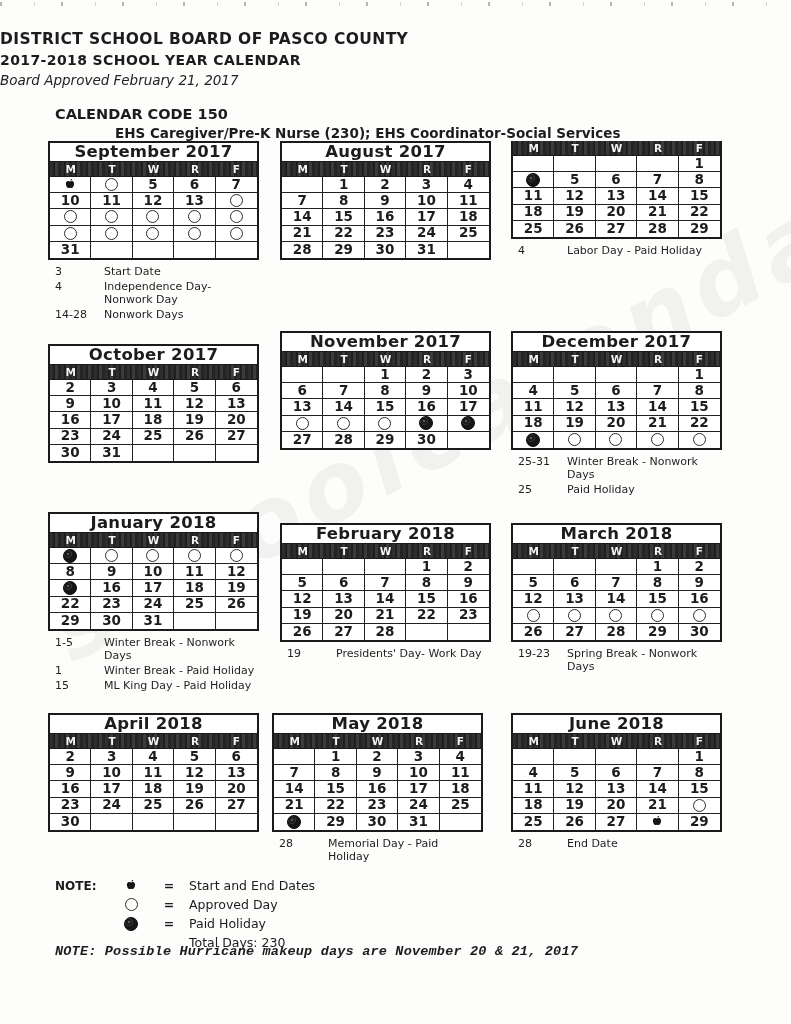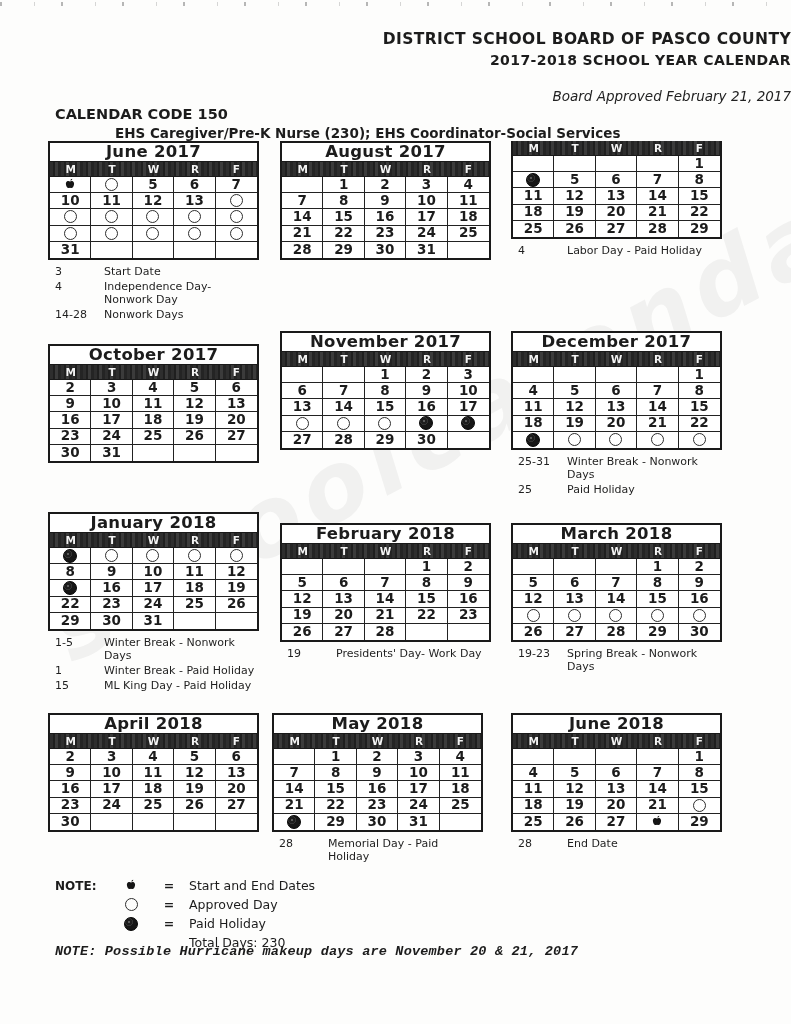--- a/index.html
+++ b/index.html
@@ -11,24 +11,24 @@
   .scan-marks{
     position:absolute;top:2px;left:0;right:0;height:4px;opacity:.55;
     background:repeating-linear-gradient(90deg,rgba(70,70,70,.7) 0 2px,transparent 2px 34px,rgba(110,110,110,.5) 34px 35px,transparent 35px 61px);
   }
   .watermark{
     position:absolute;top:585px;left:30px;width:900px;
     transform:rotate(-28deg);transform-origin:0 0;
     font-size:96px;font-weight:bold;font-style:italic;letter-spacing:8px;
     color:rgba(140,140,140,0.10);white-space:nowrap;pointer-events:none;
   }
-  .doc-header{position:absolute;top:30px;left:0;width:100%;text-align:right;}
+  .doc-header{position:absolute;top:30px;left:0;width:100%;text-align:left;}
   .doc-title1{font-size:15.5px;font-weight:bold;letter-spacing:.4px;}
   .doc-title2{font-size:14px;font-weight:bold;letter-spacing:.4px;margin-top:4px;}
-  .doc-approved{font-size:13.5px;font-style:italic;margin-top:20px;color:#222;}
+  .doc-approved{font-size:13.5px;font-style:italic;margin-top:4px;color:#222;}
   .code-line{position:absolute;left:55px;top:106px;font-size:14.5px;font-weight:bold;}
   .subtitle-line{position:absolute;left:115px;top:125px;font-size:13.5px;font-weight:bold;}
   .month{position:absolute;width:211px;}
   .m-title{
     border:2px solid #1a1a1a;border-bottom:1.5px solid #1a1a1a;box-sizing:border-box;
     height:21px;line-height:18px;text-align:center;
     font-size:16.5px;font-weight:bold;letter-spacing:.3px;background:#fff;
   }
   .m-days{
     display:flex;box-sizing:border-box;height:14px;
@@ -78,21 +78,21 @@
     <div class="doc-title1">DISTRICT SCHOOL BOARD OF PASCO COUNTY</div>
     <div class="doc-title2">2017-2018  SCHOOL YEAR CALENDAR</div>
     <div class="doc-approved">Board Approved February 21, 2017</div>
   </div>
 
   <div class="code-line">CALENDAR CODE 150</div>
   <div class="subtitle-line">EHS Caregiver/Pre-K Nurse (230); EHS Coordinator-Social Services</div>
 
   <div id="months-container">
       <div class="month" style="top: 141px; left: 48px;">
-        <div class="m-title">June 2017</div>
+        <div class="m-title">September 2017</div>
         <div class="m-days">
           <span class="m-day">M</span>
           <span class="m-day">T</span>
           <span class="m-day">W</span>
           <span class="m-day">R</span>
           <span class="m-day">F</span>
         </div>
         <div class="m-grid">
           <div class="m-cell">
             <span style="display: inline-flex;">

